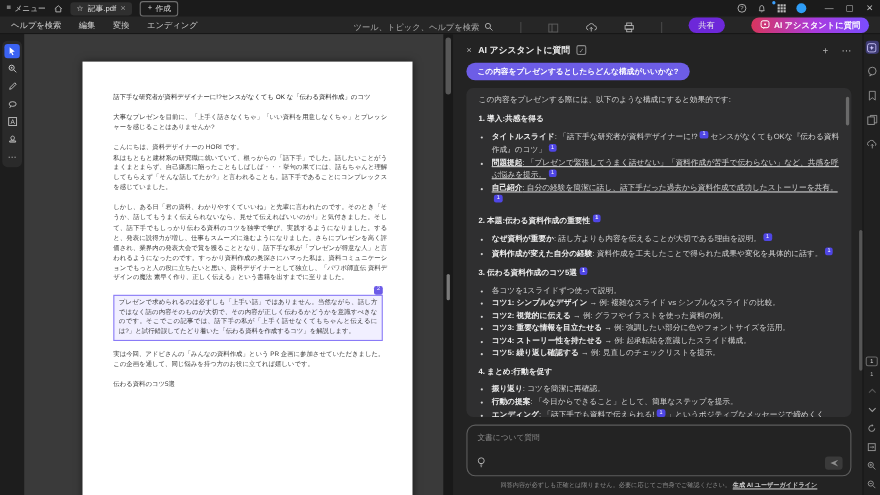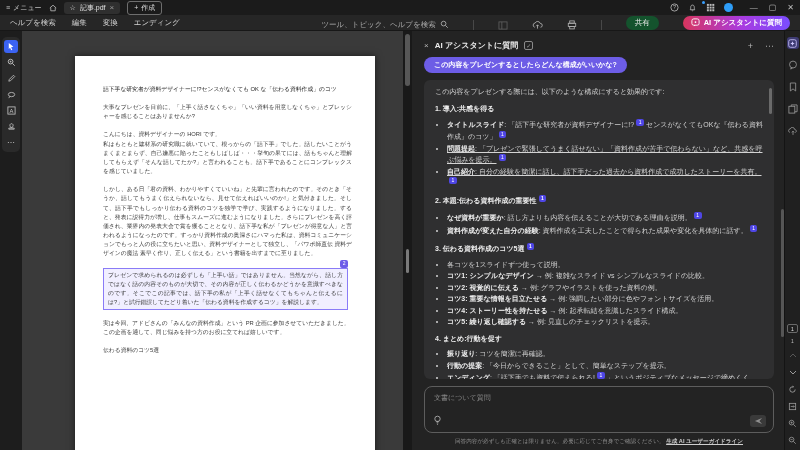--- a/index.html
+++ b/index.html
@@ -19,21 +19,21 @@
   .tb-icons{display:flex;align-items:center;gap:9px;margin-right:10px;position:relative}
   .avatar{width:9px;height:9px;border-radius:50%;background:#2e9df7}
   .apps-dot{position:absolute;top:-2px;left:32px;width:3px;height:3px;border-radius:50%;background:#3aa0ff}
 
   
   .toolbar{height:16px;background:#262626;display:flex;align-items:center;font-size:7.5px;padding:0 10px;border-bottom:1px solid #171717}
   .tool-menu{display:flex;gap:16px;color:#d2d2d2}
   .toolbar-right{margin-left:auto;display:flex;align-items:flex-end;gap:24px}
   .search{display:flex;align-items:center;gap:4px;color:#aaa}
   .vdiv{width:1px;height:10px;background:#484848}
-  .pill-share{background:#14532d;border-radius:8px;padding:2px 9px;color:#ececec}
+  .pill-share{background:#6d28d9;border-radius:8px;padding:2px 9px;color:#ececec}
   .pill-ai{background:linear-gradient(90deg,#d7355e 0%,#a93be0 55%,#7a4dff 100%);border-radius:8px;padding:2px 8px;color:#fff;display:flex;align-items:center;gap:4px;font-weight:bold}
 
   
   .main{display:flex;height:419px}
 
   
   .leftrail{width:22px;background:#1d1d1d;padding-top:6px}
   .tools{width:18px;margin:0 auto;background:#2a2a2a;border-radius:5px;padding:3px 0;display:flex;flex-direction:column;gap:3px;align-items:center}
   .tool{width:14px;height:13px;display:flex;align-items:center;justify-content:center;border-radius:3px;color:#c6c6c6;font-size:8px}
   .tool.selected{background:#3b63f3;color:#fff}

